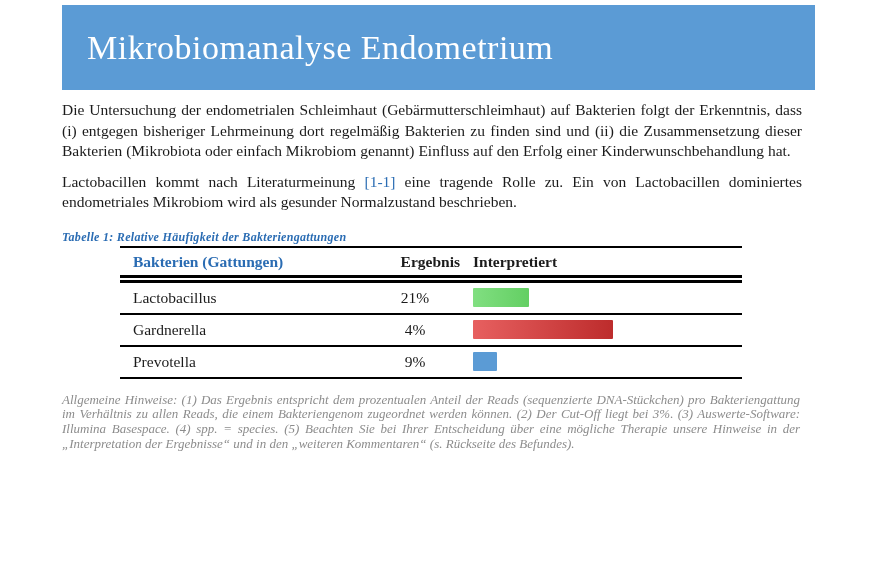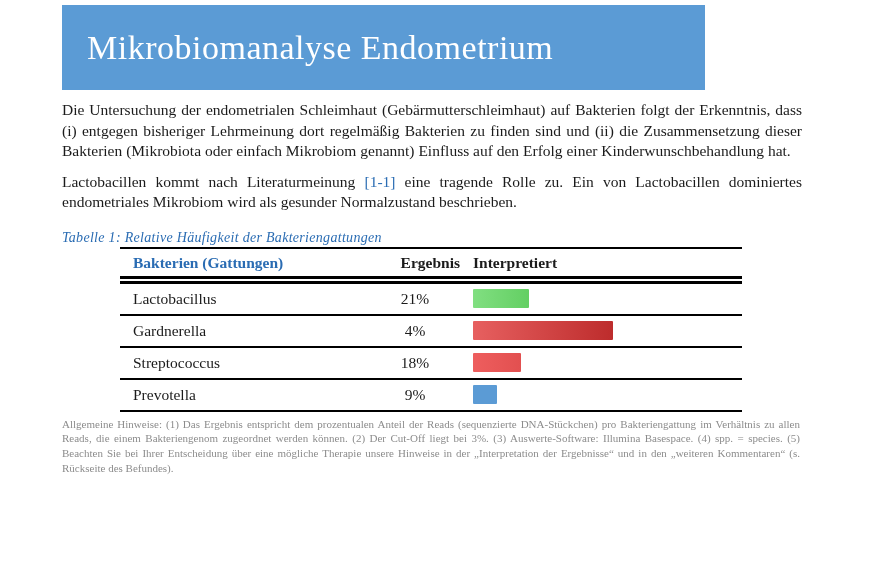--- a/index.html
+++ b/index.html
@@ -9,42 +9,43 @@
     --footer-text:#8c8c8c;
     --rule:#000000;
   }
   *{box-sizing:border-box;}
   html,body{margin:0;padding:0;}
   body{
     width:875px;height:583px;background:#ffffff;position:relative;overflow:hidden;
     font-family:"Liberation Serif", serif;color:var(--body-text);
   }
   .header-box{
-    position:absolute;left:62px;top:5px;width:643px;height:85px;
+    position:absolute;left:62px;top:5px;width:753px;height:85px;
     background:var(--header-bg);
   }
   .header-title{
     margin:0;padding:24px 0 0 25px;font-size:34px;font-weight:normal;
     color:#ffffff;letter-spacing:0.5px;
   }
   .content{
     position:absolute;left:62px;top:100px;width:740px;
   }
   .body-par{
     font-size:15.5px;line-height:20.5px;text-align:justify;margin:0;
     color:var(--body-text);
   }
   .par-gap{margin-top:10px;}
   .citation{color:var(--accent);text-decoration:none;cursor:pointer;}
   .info-block{margin-top:15px;}
   .info-line{font-size:15.5px;line-height:20px;}
   .info-label{color:var(--accent);}
   .table-caption{
-    margin-top:17px;font-size:14px;font-style:italic;color:var(--accent);
+    margin-top:17px;font-size:12px;font-style:italic;color:var(--accent);
     letter-spacing:0.3px;
+    font-weight:bold;
   }
   .report-table{margin-left:58px;margin-top:1px;width:622px;}
   .rule{height:2.5px;background:var(--rule);}
   .rule-gap{height:2.5px;background:transparent;}
   .t-header{
     display:grid;grid-template-columns:250px 90px auto;align-items:center;height:27px;
     font-weight:bold;font-size:15.5px;
   }
   .th-name{padding-left:13px;color:var(--accent);}
   .th-result{text-align:right;}
@@ -52,22 +53,22 @@
   .t-row{
     display:grid;grid-template-columns:250px 90px auto;align-items:center;height:32px;
     border-bottom:2px solid var(--rule);font-size:15.5px;
   }
   .t-row:last-child{border-bottom-width:2.5px;}
   .cell-name{padding-left:13px;}
   .cell-result{text-align:center;}
   .cell-bar{padding-left:13px;}
   .bar{height:19px;border-radius:1px;}
   .footer-note{
-    margin-top:5px;font-size:11px;line-height:14.8px;text-align:justify;
-    color:var(--footer-text);width:738px;
+    margin-top:14px;font-size:13px;line-height:14.8px;text-align:justify;
+    color:var(--footer-text);width:738px;font-style:italic;
   }
 </style>
 </head>
 <body>
 
 <div class="header-box">
   <h1 class="header-title">Mikrobiomanalyse Endometrium</h1>
 </div>
 
 <div class="content">
@@ -98,27 +99,20 @@
           </span>
         </div>
         <div class="t-row">
           <span class="cell-name">Gardnerella</span>
           <span class="cell-result">4%</span>
           <span class="cell-bar">
             <div class="bar" style="width: 140.45px; background: linear-gradient(to right, rgb(231, 96, 96), rgb(189, 44, 44));"></div>
           </span>
         </div>
         <div class="t-row">
-          <span class="cell-name">Streptococcus</span>
-          <span class="cell-result">18%</span>
-          <span class="cell-bar">
-            <div class="bar" style="width: 47.7px; background: linear-gradient(to right, rgb(238, 94, 94), rgb(226, 80, 80));"></div>
-          </span>
-        </div>
-        <div class="t-row">
           <span class="cell-name">Prevotella</span>
           <span class="cell-result">9%</span>
           <span class="cell-bar">
             <div class="bar" style="width: 23.85px; background: linear-gradient(to right, rgb(91, 155, 213), rgb(91, 155, 213));"></div>
           </span>
         </div>
       </div>
   </div>
 
   <div class="footer-note">Allgemeine Hinweise: (1) Das Ergebnis entspricht dem prozentualen Anteil der Reads (sequenzierte DNA-Stückchen) pro Bakteriengattung im Verhältnis zu allen Reads, die einem Bakteriengenom zugeordnet werden können. (2) Der Cut-Off liegt bei 3%. (3) Auswerte-Software: Illumina Basespace. (4) spp. = species. (5) Beachten Sie bei Ihrer Entscheidung über eine mögliche Therapie unsere Hinweise in der „Interpretation der Ergebnisse“ und in den „weiteren Kommentaren“ (s. Rückseite des Befundes).</div>

